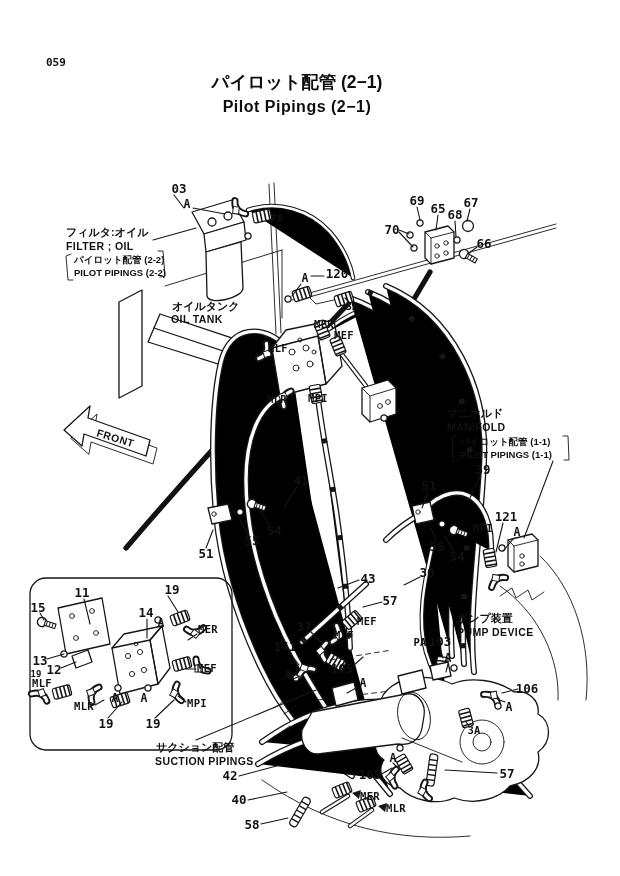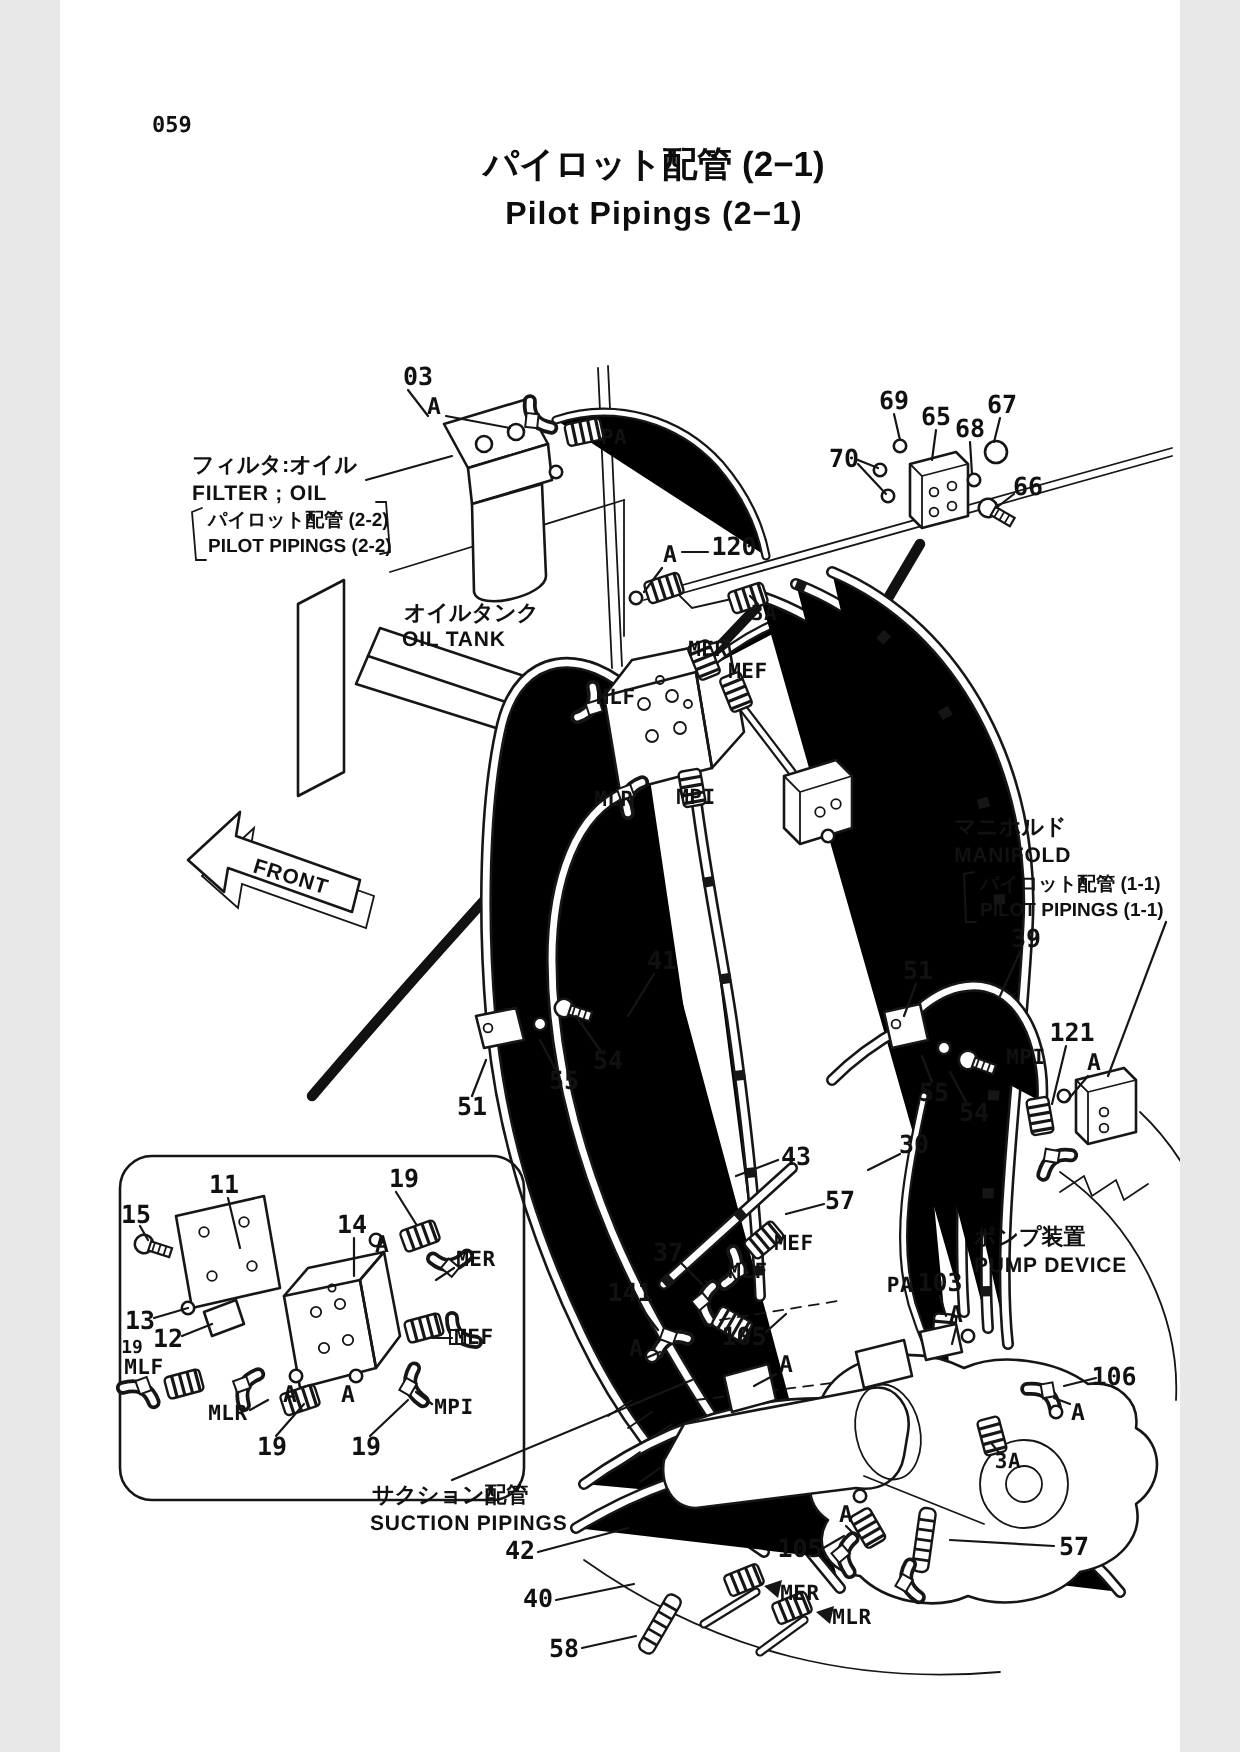--- a/index.html
+++ b/index.html
@@ -1,16 +1,16 @@
 <!DOCTYPE html>
 <html><head>
 <meta charset="utf-8">
 <style>
   html,body{margin:0;padding:0;background:#e8e8e8;}
-  .page{position:relative;width:560px;height:876px;background:#ffffff;margin:0 auto;
+  .page{position:relative;width:620px;height:876px;background:#ffffff;margin:0 auto;
         font-family:"Liberation Sans","DejaVu Sans",sans-serif;overflow:hidden;}
   svg{position:absolute;left:0;top:0;}
   svg *{vector-effect:none;}
   .ink{stroke:#161616;fill:none;stroke-width:1.3;stroke-linecap:round;stroke-linejoin:round;}
   .thin{stroke:#161616;fill:none;stroke-width:0.9;stroke-linecap:round;}
   .lead{stroke:#161616;fill:none;stroke-width:1.1;stroke-linecap:round;}
   .fillw{fill:#ffffff;stroke:#161616;stroke-width:1.3;stroke-linejoin:round;}
   .hose-out{stroke:#161616;stroke-width:6;fill:none;stroke-linecap:round;}
   .hose-in{stroke:#ffffff;stroke-width:3.4;fill:none;stroke-linecap:round;}
   .hose-thin-out{stroke:#161616;stroke-width:4.6;fill:none;stroke-linecap:round;}

